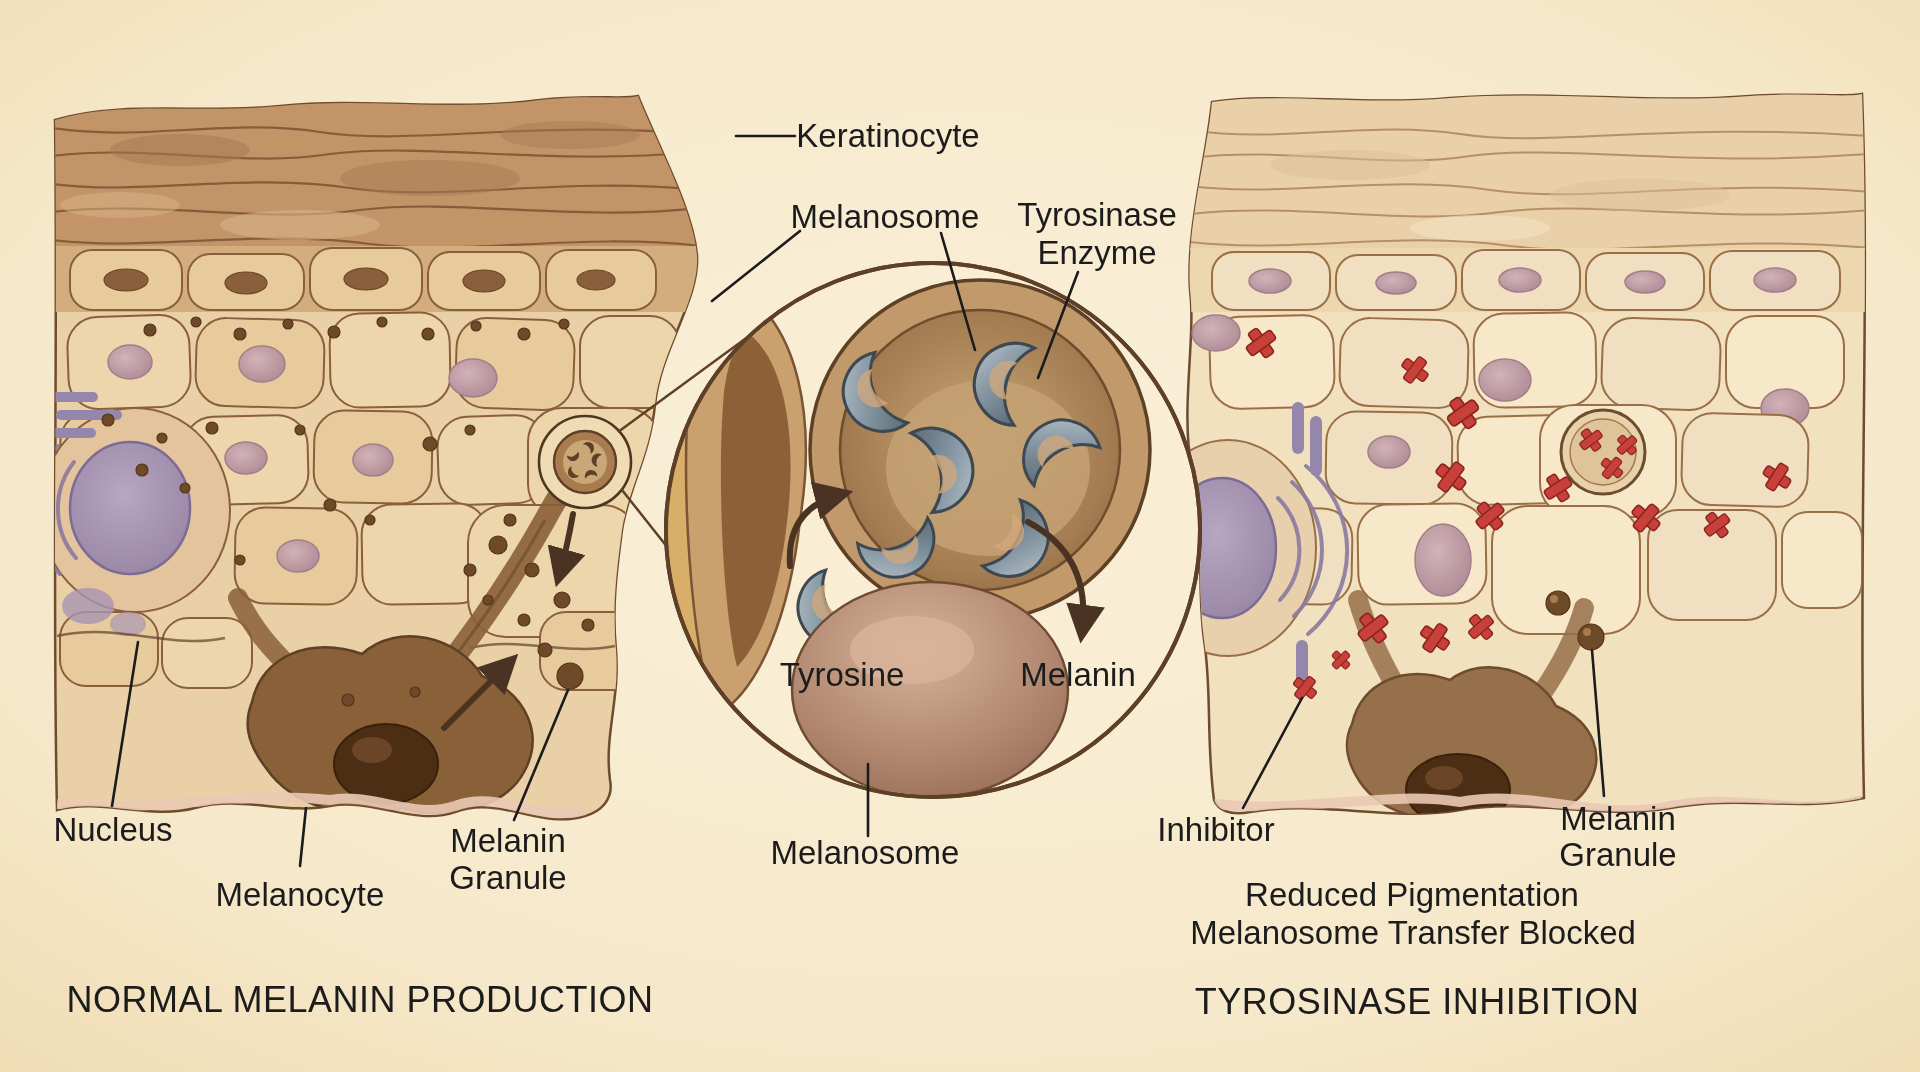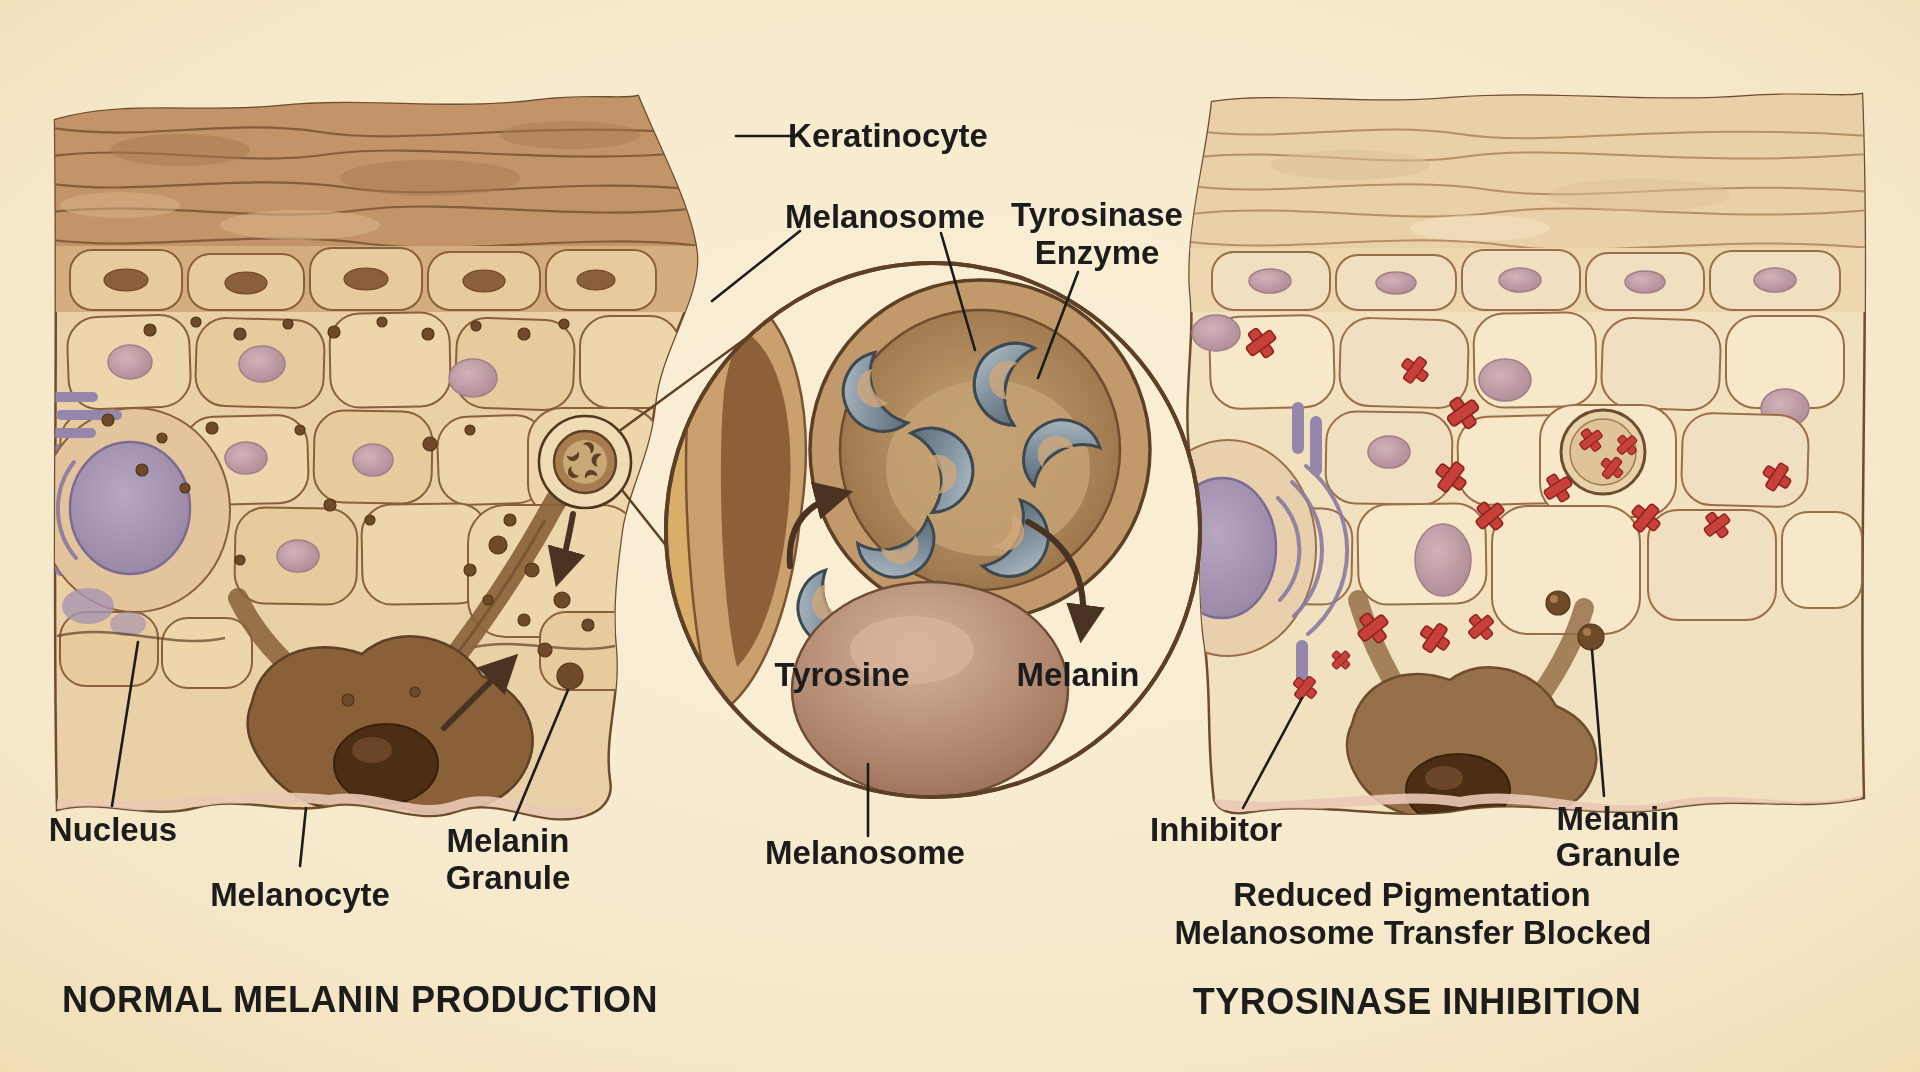--- a/index.html
+++ b/index.html
@@ -1,17 +1,17 @@
 <!DOCTYPE html>
 <html><head>
 <meta charset="utf-8">
 <style>
   html,body{margin:0;padding:0;background:#efdcb2;}
   .stage{width:1920px;height:1072px;position:relative;overflow:hidden;
-         font-family:"Liberation Sans", sans-serif;font-weight:bold;}
+         font-family:"Liberation Sans", sans-serif;}
   svg{display:block}
   text{fill:#1c1c1c;font-family:"Liberation Sans",sans-serif;}
   .lbl{font-size:33px;}
   .ttl{font-size:36px;letter-spacing:.5px;}
   .ptr{stroke:#1c1c1c;stroke-width:2.6;fill:none;stroke-linecap:round;}
   .cellL{fill:#eed6ac;stroke:#8a5f3c;stroke-width:2;}
   .cellL2{fill:#e7cb9c;stroke:#8a5f3c;stroke-width:2;}
   .cellR{fill:#f6e8c8;stroke:#9a6f48;stroke-width:2;}
   .cellR2{fill:#f0dfc0;stroke:#9a6f48;stroke-width:2;}
   .gr{fill:#6f4a28;stroke:#52341a;stroke-width:1.2;}

